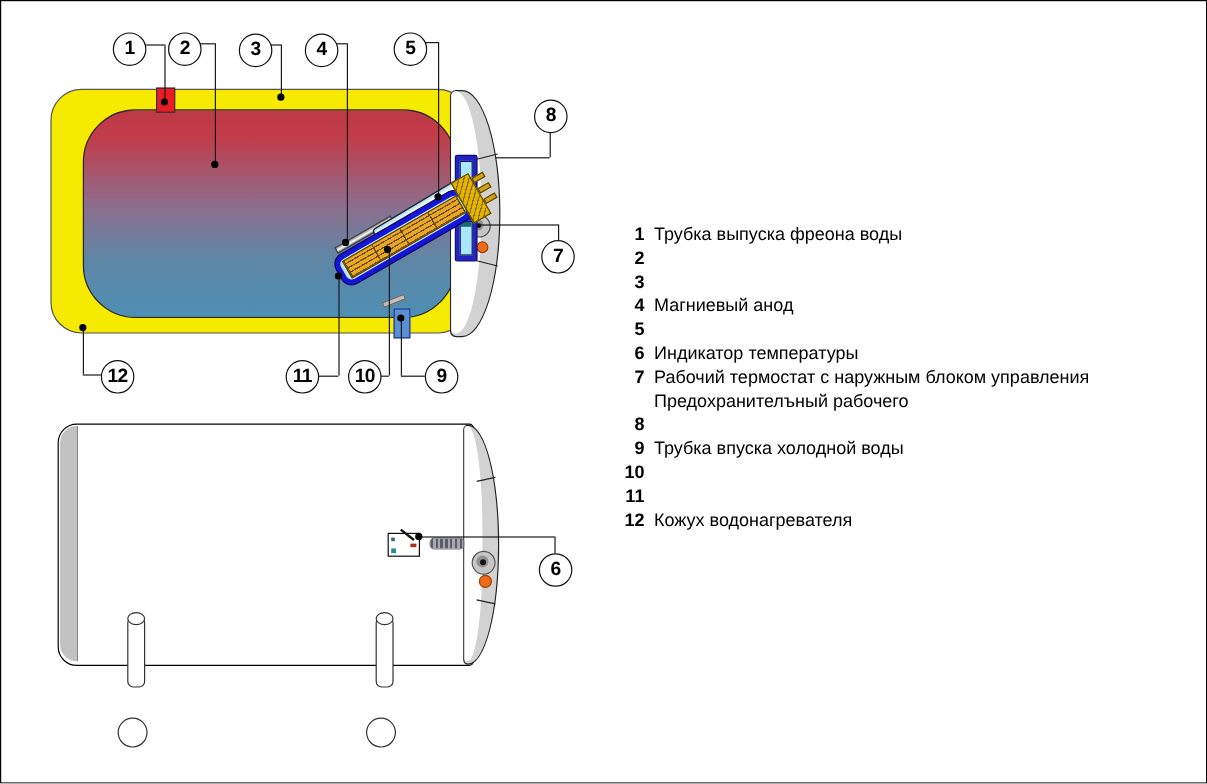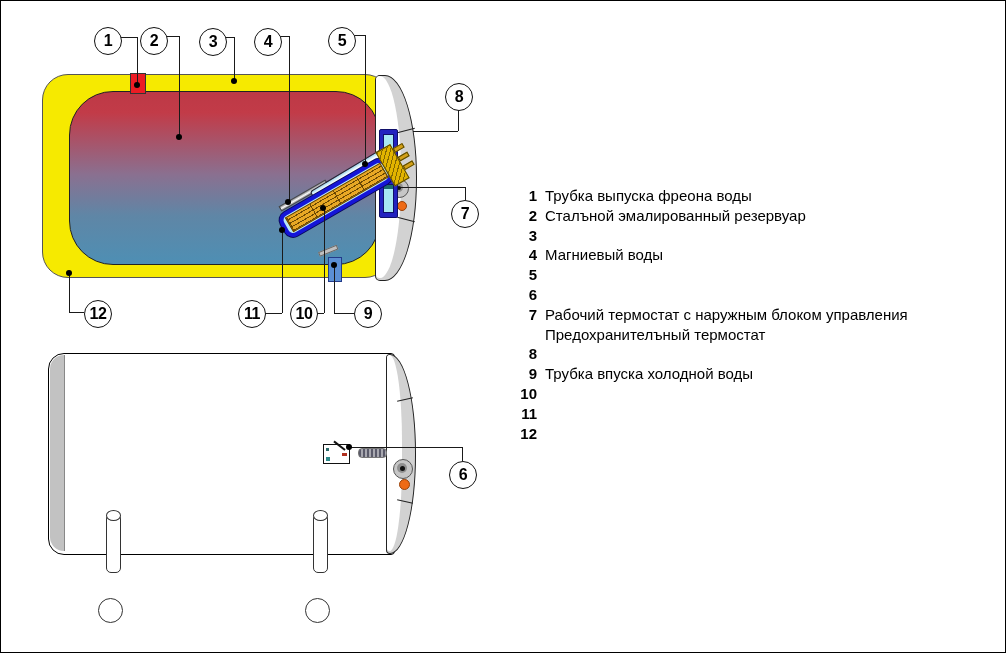--- a/index.html
+++ b/index.html
@@ -196,54 +196,55 @@
   <div class="dot" style="left:345px;top:443px;z-index:12;"></div>
   <div class="callout" style="left:448px;top:460px;">6</div>
 
   <div class="legend">
     <div class="legend-row">
       <span class="legend-num">1</span>
       <span class="legend-label">Трубка выпуска фреона воды</span>
     </div>
     <div class="legend-row">
       <span class="legend-num">2</span>
-      <span class="legend-label">Сталъной эмалированный резервуар</span>
     </div>
     <div class="legend-row">
       <span class="legend-num">3</span>
     </div>
     <div class="legend-row">
       <span class="legend-num">4</span>
-      <span class="legend-label">Магниевый воды</span>
+      <span class="legend-label">Магниевый анод</span>
     </div>
     <div class="legend-row">
       <span class="legend-num">5</span>
     </div>
     <div class="legend-row">
       <span class="legend-num">6</span>
+      <span class="legend-label">Индикатор температуры</span>
     </div>
     <div class="legend-row">
       <span class="legend-num">7</span>
       <span class="legend-label">Рабочий термостат с наружным блоком управления</span>
     </div>
     <div class="legend-row">
       <span class="legend-num"></span>
-      <span class="legend-label">Предохранителъный термостат</span>
+      <span class="legend-label">Предохранителъный рабочего</span>
     </div>
     <div class="legend-row">
       <span class="legend-num">8</span>
     </div>
     <div class="legend-row">
       <span class="legend-num">9</span>
       <span class="legend-label">Трубка впуска холодной воды</span>
     </div>
     <div class="legend-row">
       <span class="legend-num">10</span>
     </div>
     <div class="legend-row">
       <span class="legend-num">11</span>
     </div>
     <div class="legend-row">
       <span class="legend-num">12</span>
+      <span class="legend-label">Кожух водонагревателя</span>
     </div>
   </div>
 
 </div>
 
 </body></html>

